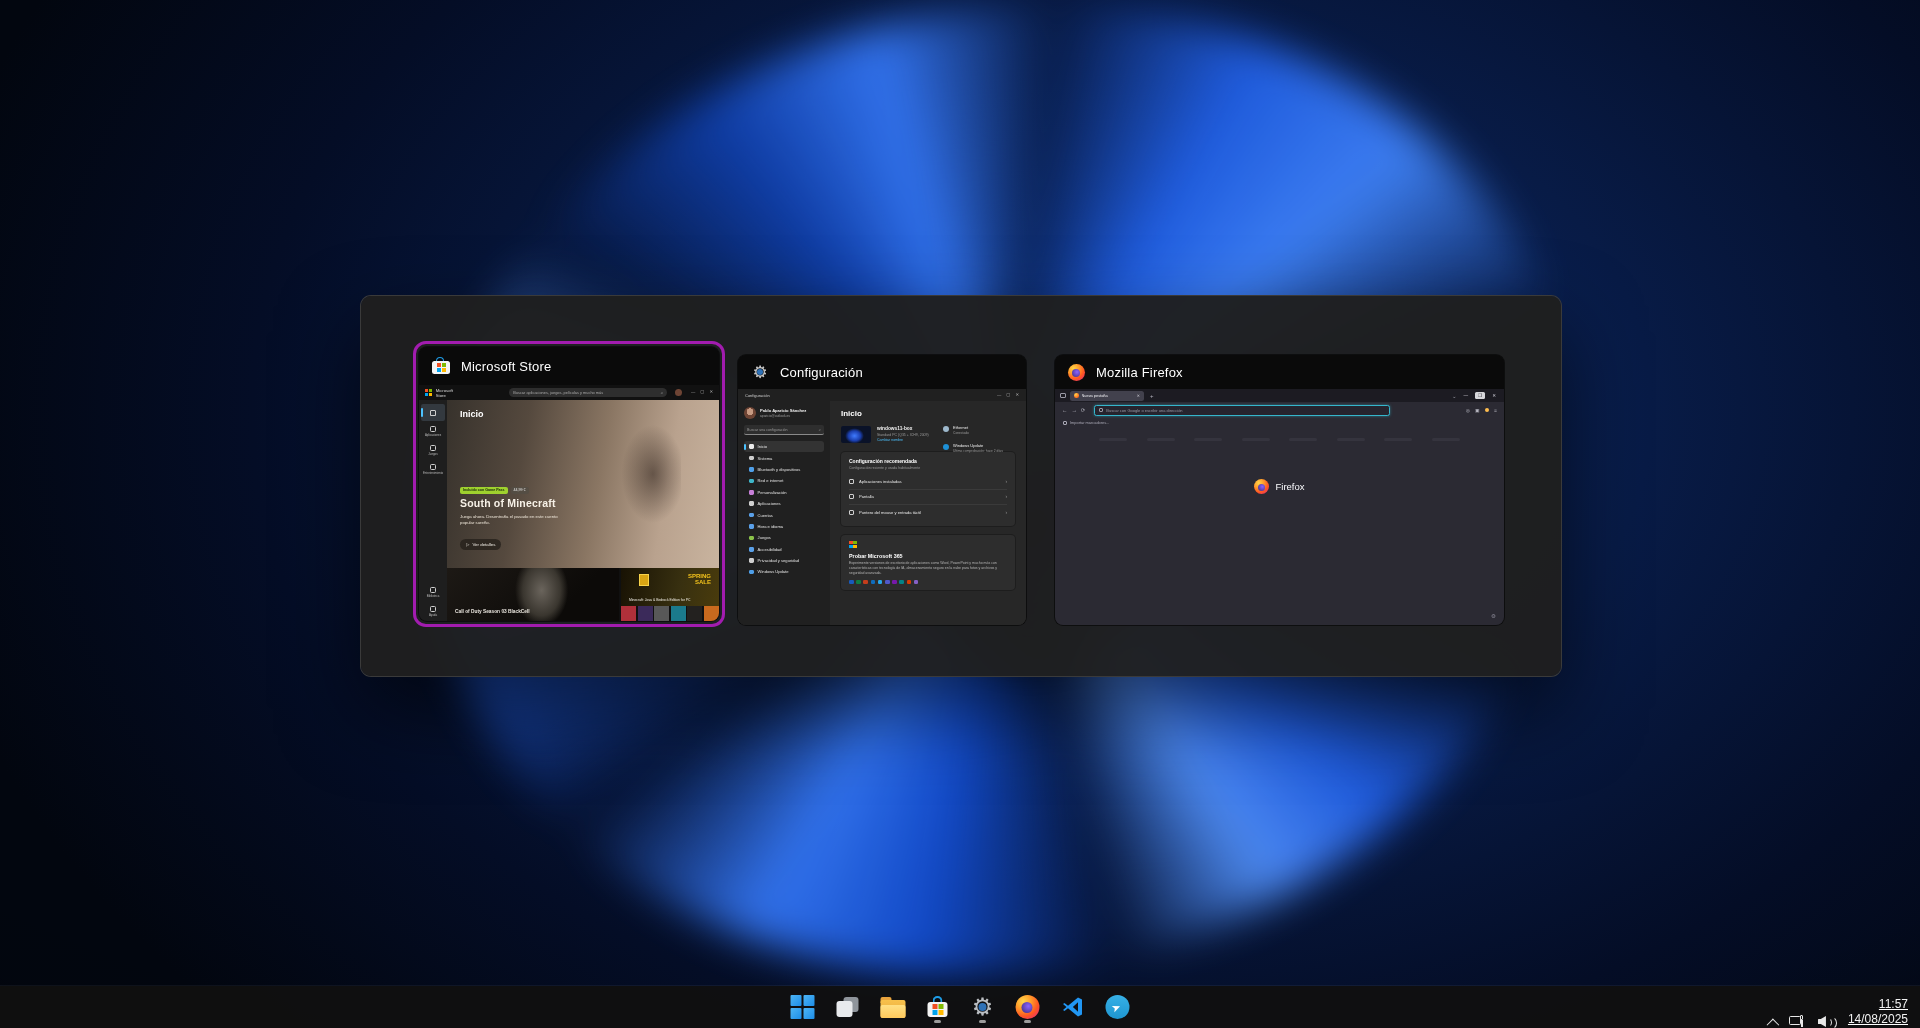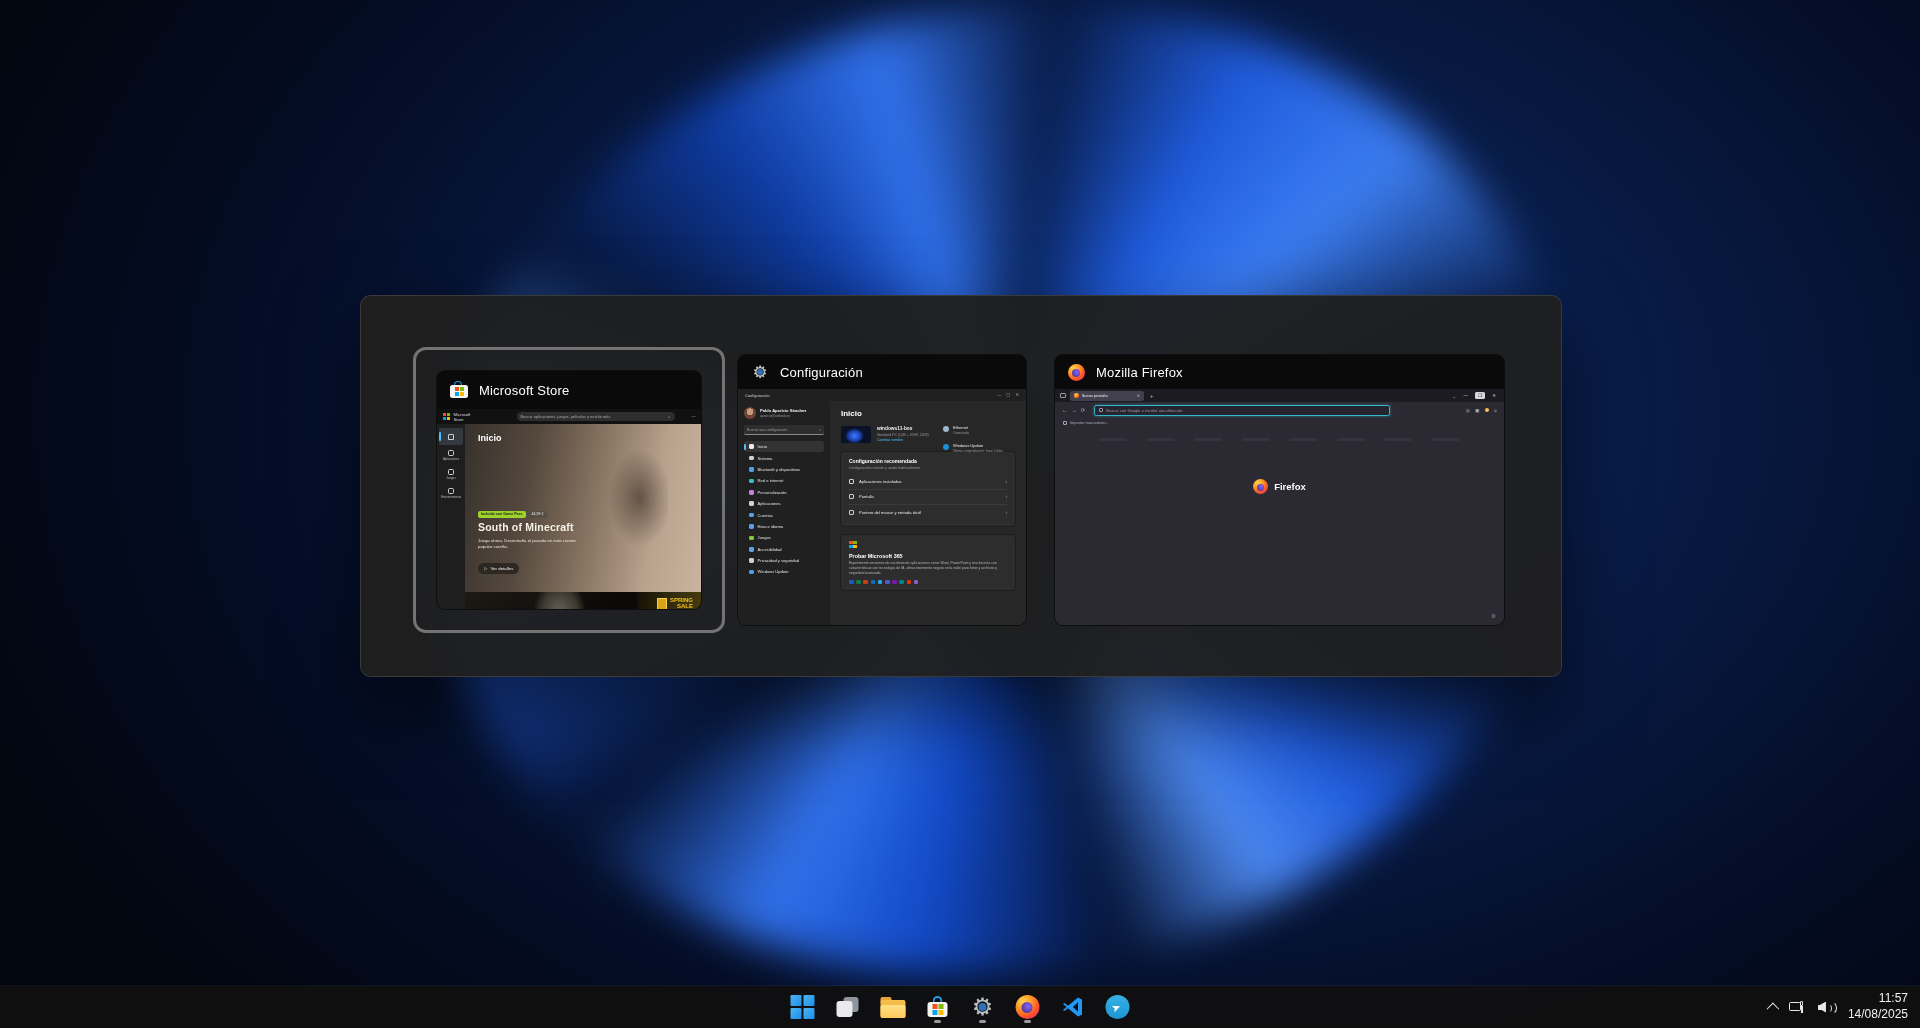--- a/index.html
+++ b/index.html
@@ -20,22 +20,22 @@
   .bloom-core{position:absolute;left:880px;top:380px;width:300px;height:300px;border-radius:50%;
     background:radial-gradient(circle,#061230 0%,rgba(6,18,48,.6) 55%,rgba(6,18,48,0) 75%);filter:blur(8px);}
   .vignette{position:absolute;inset:0;
     background:radial-gradient(135% 120% at 52% 42%, rgba(0,0,0,0) 52%, rgba(1,2,8,.6) 100%);}
 
   
   .panel{position:absolute;left:361px;top:296px;width:1200px;height:380px;border-radius:10px;
     background:rgba(31,31,31,.97);box-shadow:0 0 0 1px #3a3a3a,0 34px 80px rgba(0,0,0,.6);}
   .card{position:absolute;border-radius:8px;overflow:hidden;background:#141414;
     box-shadow:0 0 0 1px rgba(0,0,0,.55);}
-  .card-sel-wrap{position:absolute;left:52px;top:51px;width:312px;height:286px;box-sizing:border-box;
-    border:3px solid #737373;border-radius:13px;padding:21px;}
+  .card-sel-wrap{position:absolute;left:52px;top:45px;width:312px;height:286px;box-sizing:border-box;
+    border:3px solid #a21caf;border-radius:13px;padding:3px;}
   .card-sel-wrap .card{position:relative;width:100%;height:100%;left:0;top:0;}
   .card-title{height:38px;display:flex;align-items:center;gap:11px;padding:0 13px;background:#0a0a0a;}
   .card-title .t{font-size:13px;color:#fff;letter-spacing:.2px;}
   .card-settings{left:377px;top:59px;width:288px;height:270px;}
   .card-firefox{left:694px;top:59px;width:449px;height:270px;}
   .card-settings .card-title,.card-firefox .card-title{height:34px;}
   .thumb{position:relative;background:#1b1b1b;}
 
   
   .ic-store{position:relative;width:18px;height:18px;flex:0 0 auto;}
@@ -175,21 +175,21 @@
   .ff-bm .bi{width:4px;height:4px;border:1px solid #a9a8b5;border-radius:1px;box-sizing:border-box;}
   .ff-bm .bl{font-size:3.9px;color:#a9a8b5;}
   .ff-content{flex:1;position:relative;}
   .ff-dashes{position:absolute;left:44px;right:44px;top:11px;display:flex;justify-content:space-between;}
   .ff-dashes i{width:28px;height:3px;border-radius:1.5px;background:#35343e;}
   .ff-logo{position:absolute;left:0;right:0;top:52px;display:flex;align-items:center;justify-content:center;gap:6px;}
   .ff-logo .lg{width:15px;height:15px;border-radius:50%;position:relative;
     background:radial-gradient(circle at 32% 26%,#ffd54a 0%,#ff9d2a 32%,#ff5722 62%,#e9326a 86%,#c2185b 100%);}
   .ff-logo .lg:after{content:"";position:absolute;left:3.5px;top:4.5px;width:7px;height:7px;border-radius:50%;
     background:radial-gradient(circle at 62% 38%,#8a63ff,#3d2b78);}
-  .ff-logo .lt{font-size:9.5px;font-weight:bold;color:#fbfbfe;}
+  .ff-logo .lt{font-size:9.5px;font-weight:normal;color:#fbfbfe;}
   .ff-gear{position:absolute;right:8px;bottom:6px;font-size:5.5px;color:#8f8e9b;}
 
   
   .taskbar{position:absolute;left:0;right:0;bottom:0;height:42px;background:rgba(16,16,16,.95);
     box-shadow:0 -1px 0 rgba(255,255,255,.05);}
   .tb-center{position:absolute;left:50%;top:0;height:100%;transform:translateX(-50%);
     display:flex;align-items:center;gap:9px;}
   .tb-btn{width:36px;height:36px;border-radius:5px;display:flex;align-items:center;justify-content:center;position:relative;}
   .run-dot{position:absolute;bottom:2.5px;left:50%;transform:translateX(-50%);width:7px;height:2.6px;border-radius:2px;background:#9b9b9b;}
   .tbi-start{width:24px;height:24px;display:grid;grid-template-columns:11px 11px;grid-template-rows:11px 11px;gap:2px;}
@@ -208,21 +208,21 @@
   .tbi-gear{position:relative;width:26px;height:26px;display:flex;align-items:center;justify-content:center;}
   .tbi-gear .g{font-size:24px;line-height:1;color:#b9bdc2;}
   .tbi-gear .dot{position:absolute;width:8px;height:8px;border-radius:50%;background:#2f72b8;}
   .tbi-fx{width:24px;height:24px;border-radius:50%;position:relative;
     background:radial-gradient(circle at 32% 26%,#ffd54a 0%,#ff9d2a 32%,#ff5722 62%,#e9326a 86%,#c2185b 100%);}
   .tbi-fx:after{content:"";position:absolute;left:6px;top:7px;width:11px;height:11px;border-radius:50%;
     background:radial-gradient(circle at 62% 38%,#8a63ff,#3d2b78);}
   .tbi-tg{width:24px;height:24px;border-radius:50%;background:linear-gradient(#37b0e6,#1e96d1);
     display:flex;align-items:center;justify-content:center;}
   .tbi-tg .pl{color:#fff;font-size:11px;transform:rotate(-22deg) translateX(-1px);}
-  .tb-tray{position:absolute;right:12px;top:0;height:100%;display:flex;align-items:center;gap:13px;}
+  .tb-tray{position:absolute;right:12px;top:0;height:100%;display:flex;align-items:flex-end;gap:13px;text-decoration:underline;}
   .tri-chev{width:8px;height:8px;border-top:1.7px solid #e8e8e8;border-right:1.7px solid #e8e8e8;
     transform:rotate(-45deg) translateY(2px);}
   .tri-net{position:relative;width:16px;height:13px;}
   .tri-net .mon{position:absolute;left:0;top:1px;width:12px;height:9px;border:1.4px solid #e8e8e8;border-radius:1.5px;box-sizing:border-box;}
   .tri-net .stem{position:absolute;left:11px;top:0;width:3.5px;height:5px;border:1.2px solid #e8e8e8;border-radius:1px;box-sizing:border-box;background:#101010;}
   .tri-net .cable{position:absolute;left:12.4px;top:5px;width:1.3px;height:7px;background:#e8e8e8;}
   .tri-vol{position:relative;width:17px;height:13px;}
   .tri-vol .bx{position:absolute;left:0;top:4px;width:4px;height:5px;background:#e8e8e8;border-radius:.5px;}
   .tri-vol .tr{position:absolute;left:2px;top:1px;width:6px;height:11px;background:#e8e8e8;
     clip-path:polygon(0 32%,100% 0,100% 100%,0 68%);}

